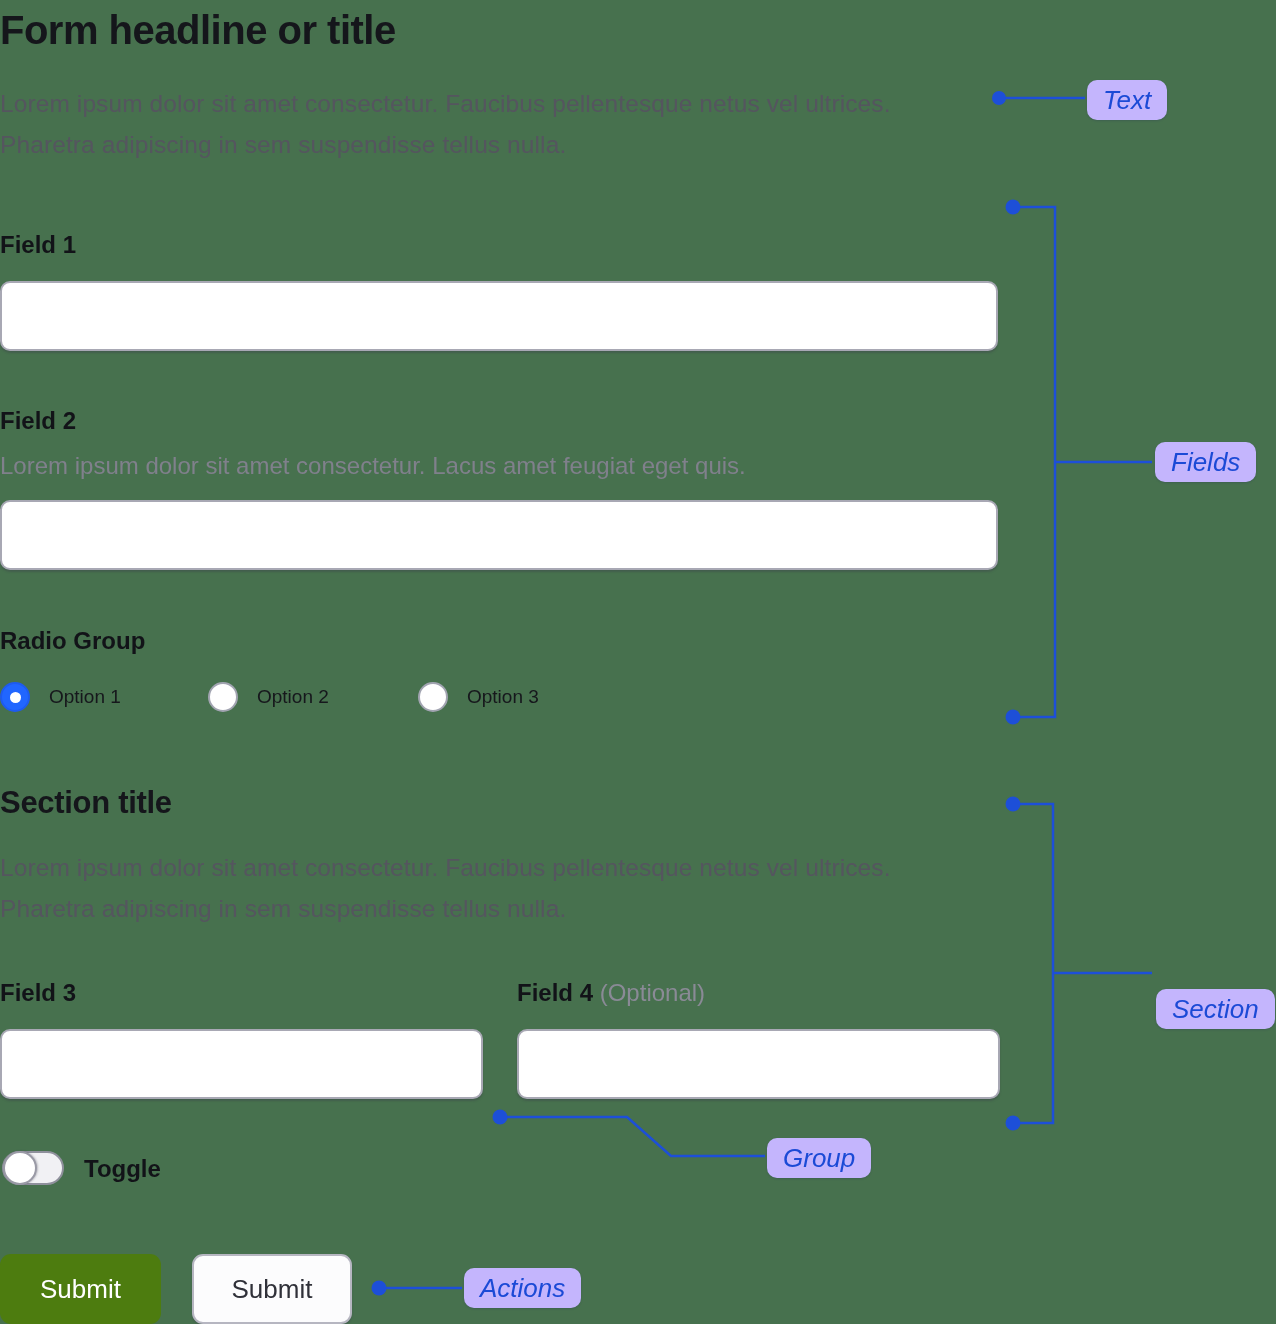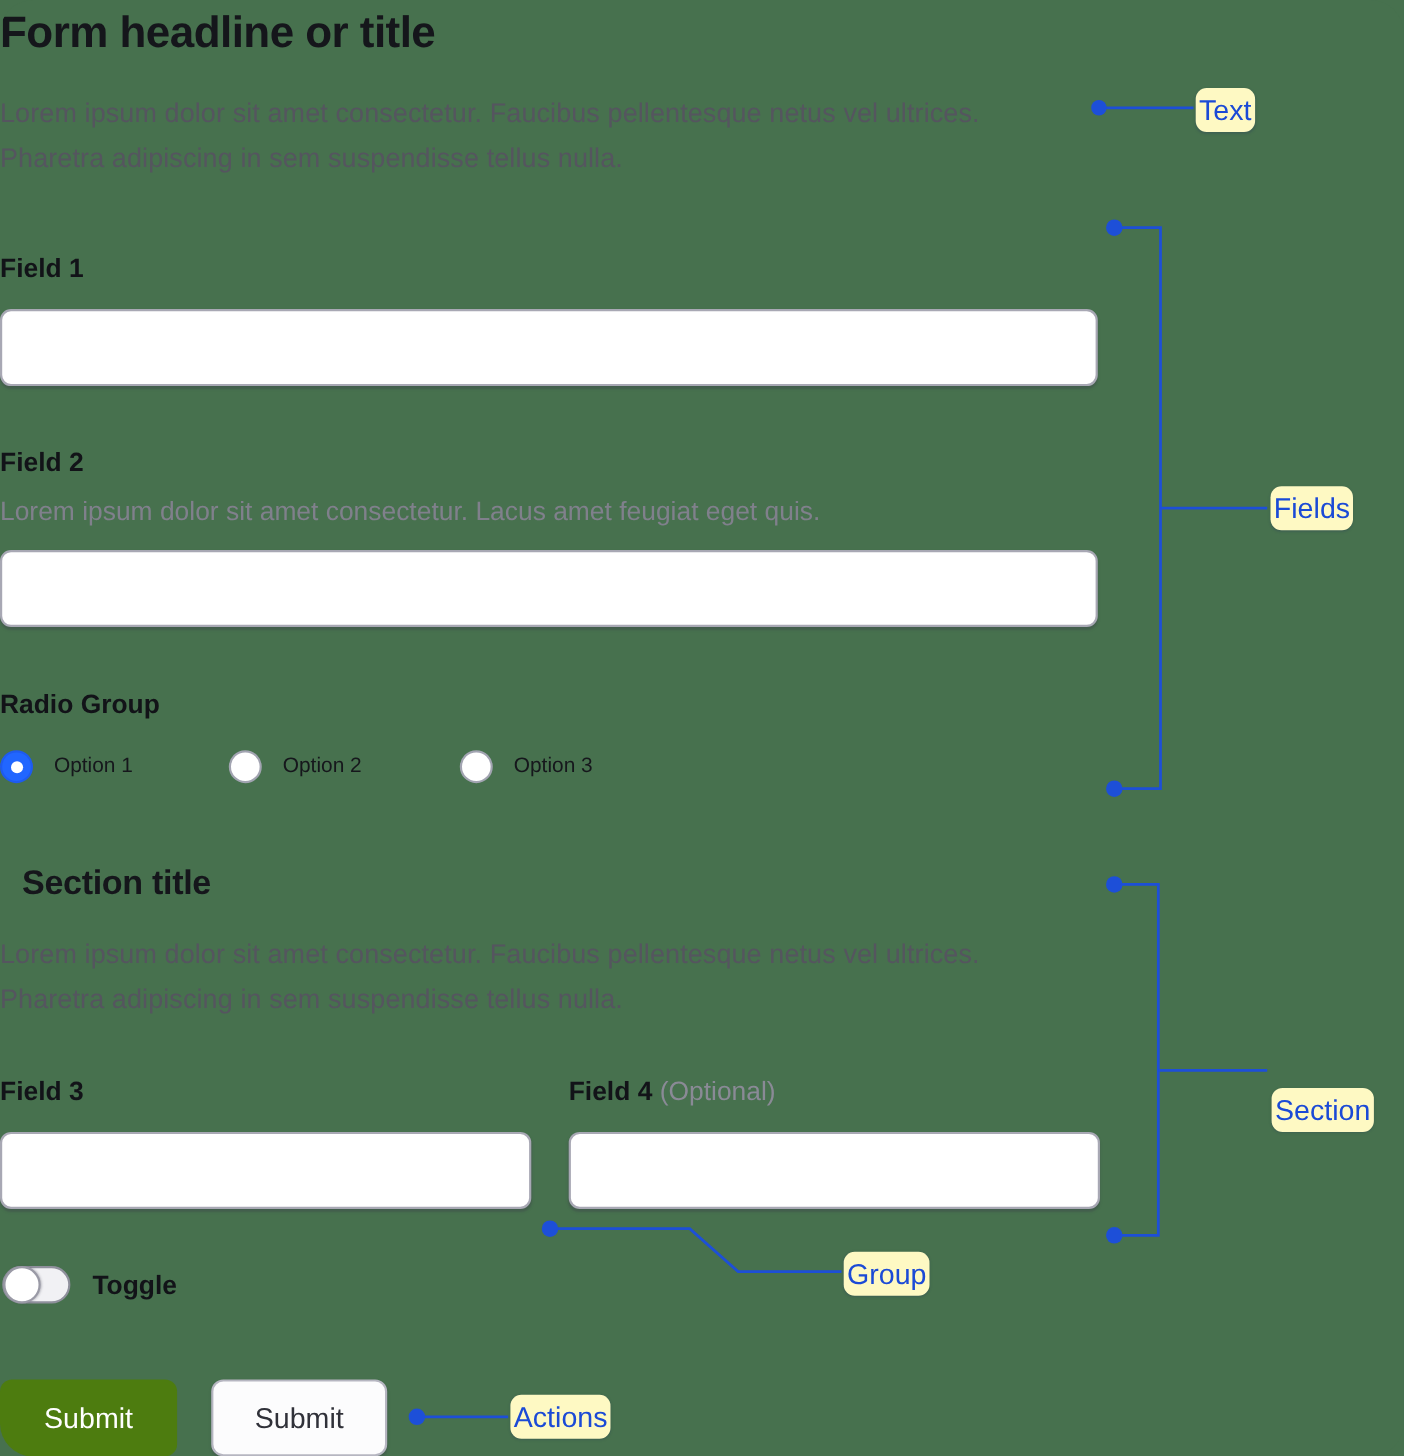--- a/index.html
+++ b/index.html
@@ -1,27 +1,27 @@
 <!DOCTYPE html>
 <html><head>
 <meta charset="utf-8">
 <style>
   html,body{margin:0;padding:0;background:#47714E;}
   .canvas{
     position:relative;width:1276px;height:1324px;background:#47714E;
-    overflow:hidden;font-family:"Liberation Sans",sans-serif;border-radius:30px;
+    overflow:hidden;font-family:"Liberation Sans",sans-serif;
   }
   .abs{position:absolute;}
   .h1{
     left:0;top:4px;font-size:40px;font-weight:700;color:#15161B;
     letter-spacing:-0.5px;line-height:52px;
   }
   .h2{
     left:0;top:782px;font-size:31px;font-weight:700;color:#15161B;
-    letter-spacing:-0.3px;line-height:42px;margin-left:20px;
+    letter-spacing:-0.3px;line-height:42px;
   }
   .desc{
     width:985px;font-size:24.5px;line-height:41px;color:#55555F;letter-spacing:0.1px;
   }
   .desc1{left:0;top:83px;}
   .desc2{left:0;top:847px;}
   .field-label{
     font-size:24px;font-weight:700;color:#121318;line-height:30px;white-space:nowrap;
   }
   .optional{font-size:24px;font-weight:400;color:#8A8A96;}
@@ -58,23 +58,23 @@
     position:absolute;top:1254px;height:70px;border-radius:11px;font-size:26px;
     display:flex;align-items:center;justify-content:center;cursor:pointer;
     box-sizing:border-box;font-family:"Liberation Sans",sans-serif;
   }
   .btn-submit{left:0;width:161px;background:#4d7c0f;color:#FFFFFF;border:none;}
   .btn-cancel{
     left:192px;width:160px;background:#FCFCFD;color:#303139;
     border:2px solid #B6B6C1;box-shadow:0 2px 2px rgba(60,60,75,0.3);
   }
   .chip{
-    position:absolute;height:40px;padding:0 3px;border-radius:10px;
-    background:#fef9c3;color:#1B4AD6;font-size:26px;display:inline-flex;
-    align-items:center;white-space:nowrap;box-shadow:0 1px 2px rgba(40,50,90,0.25);
+    position:absolute;height:40px;padding:0 16px;border-radius:10px;
+    background:#c4b5fd;color:#1B4AD6;font-size:26px;display:inline-flex;
+    align-items:center;white-space:nowrap;box-shadow:0 1px 2px rgba(40,50,90,0.25);font-style:italic;
   }
   .chip-text{left:1087px;top:80px;}
   .chip-fields{left:1155px;top:442px;}
   .chip-section{left:1156px;top:989px;}
   .chip-group{left:767px;top:1138px;}
   .chip-actions{left:464px;top:1268px;}
   svg.overlay{position:absolute;left:0;top:0;pointer-events:none;}
 </style>
 </head>
 <body>

